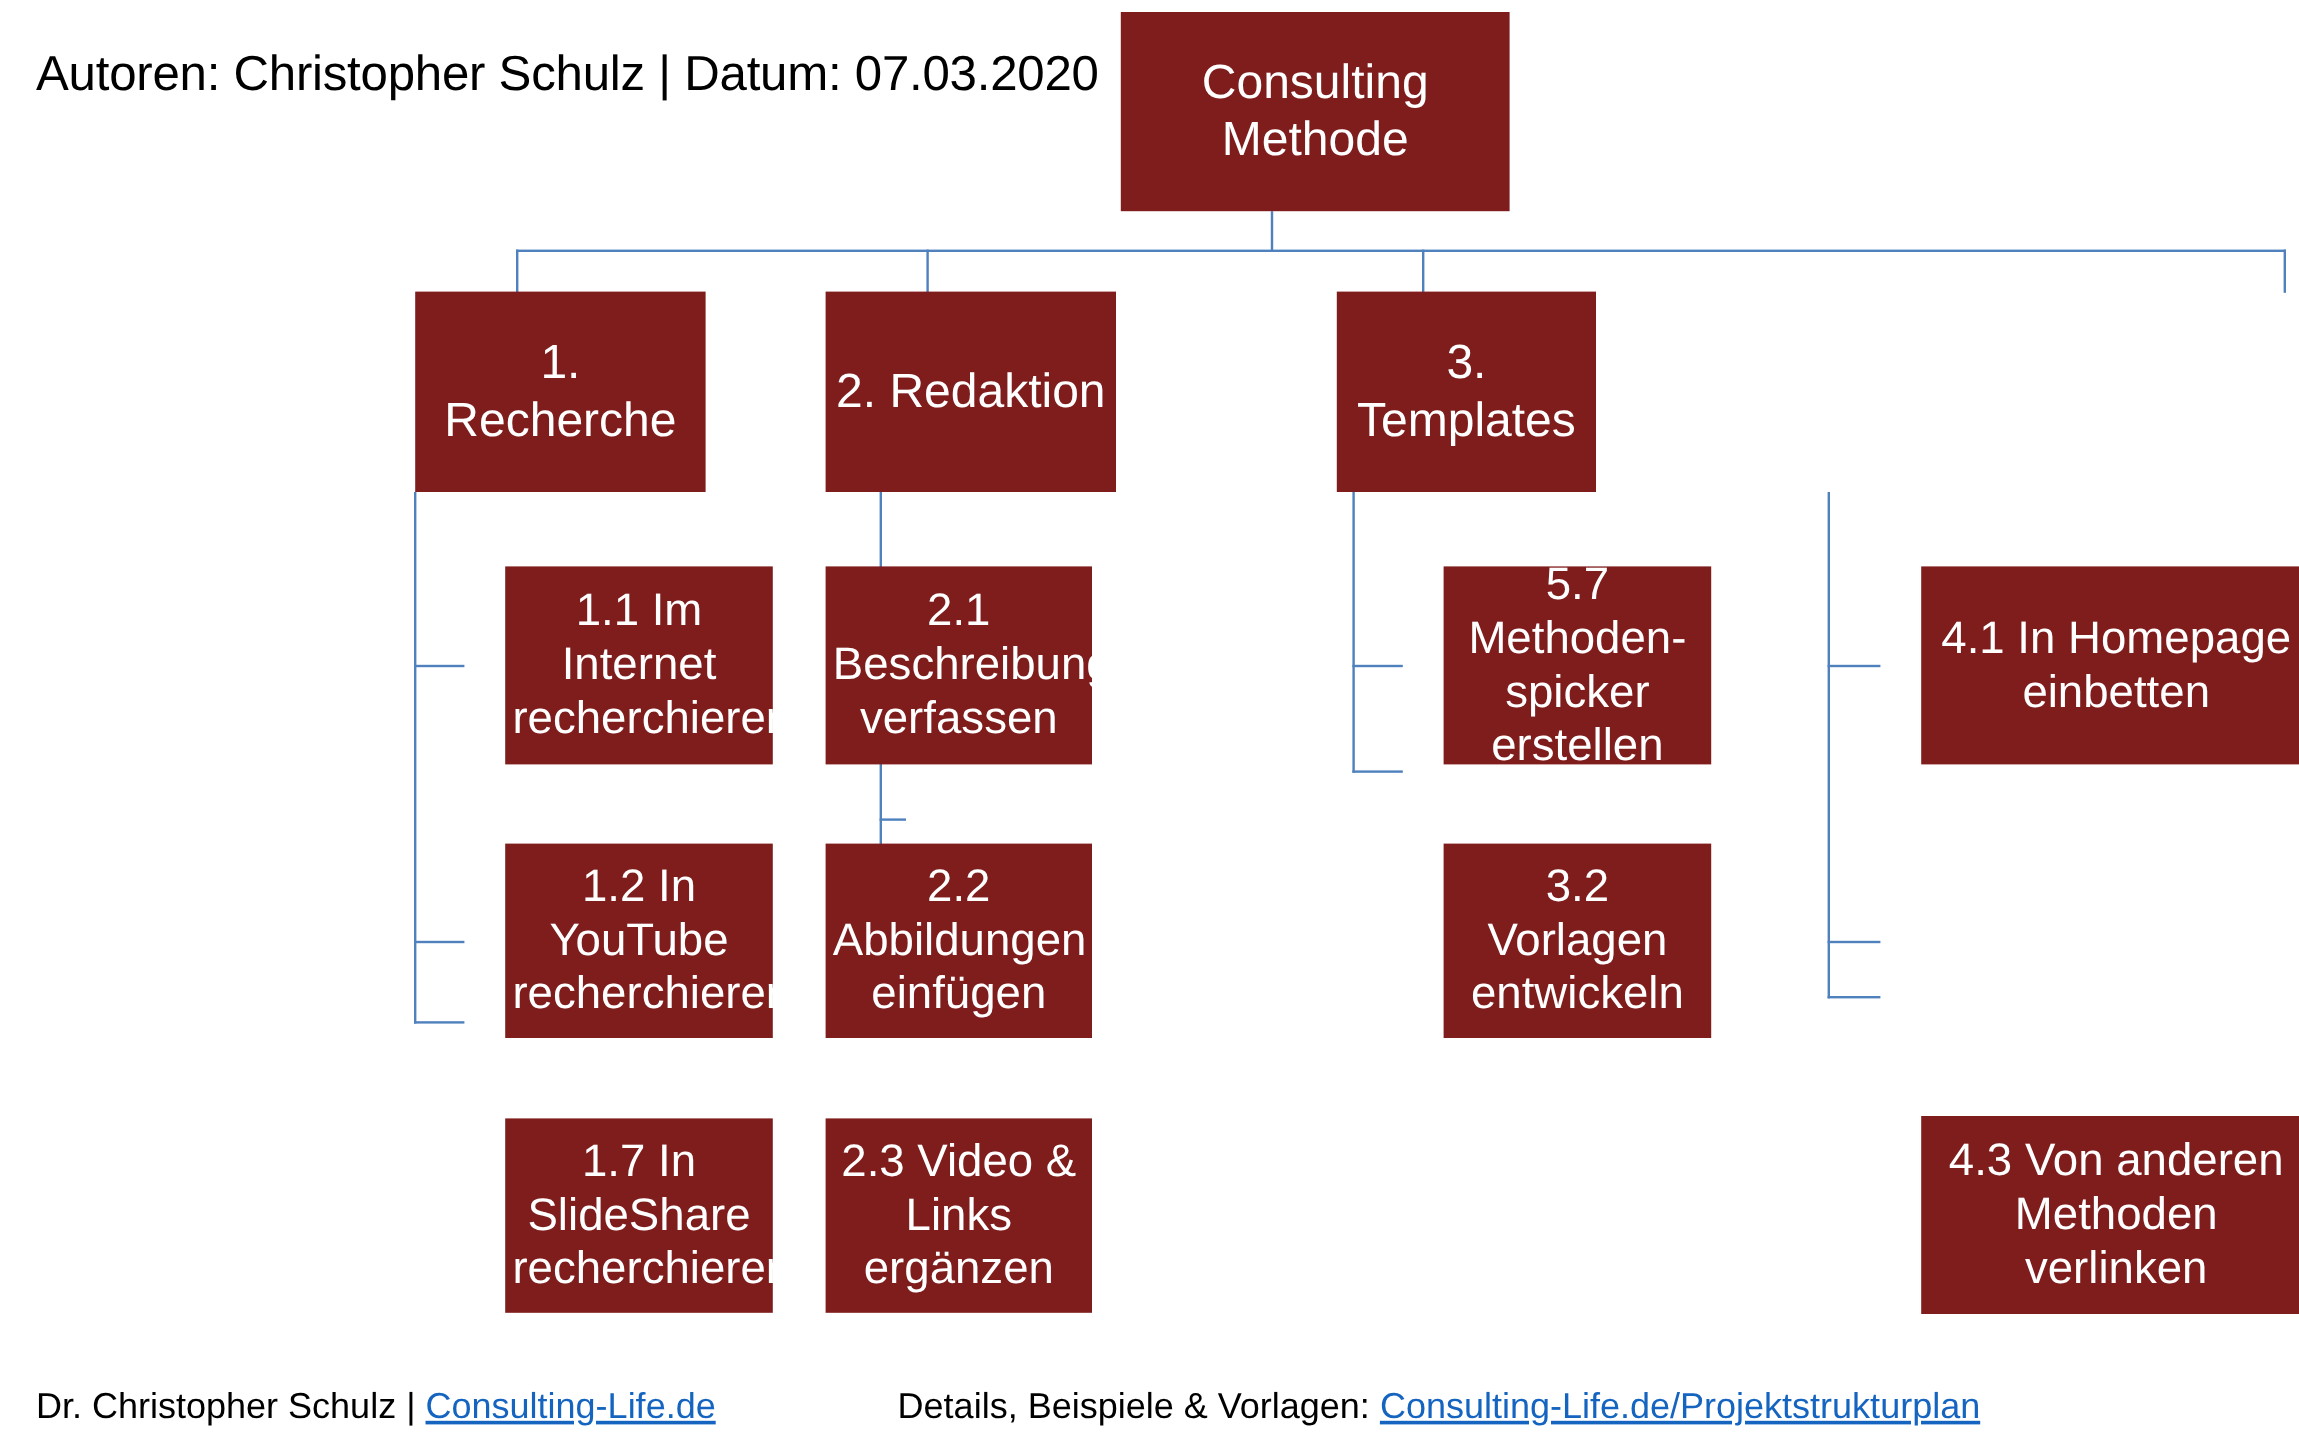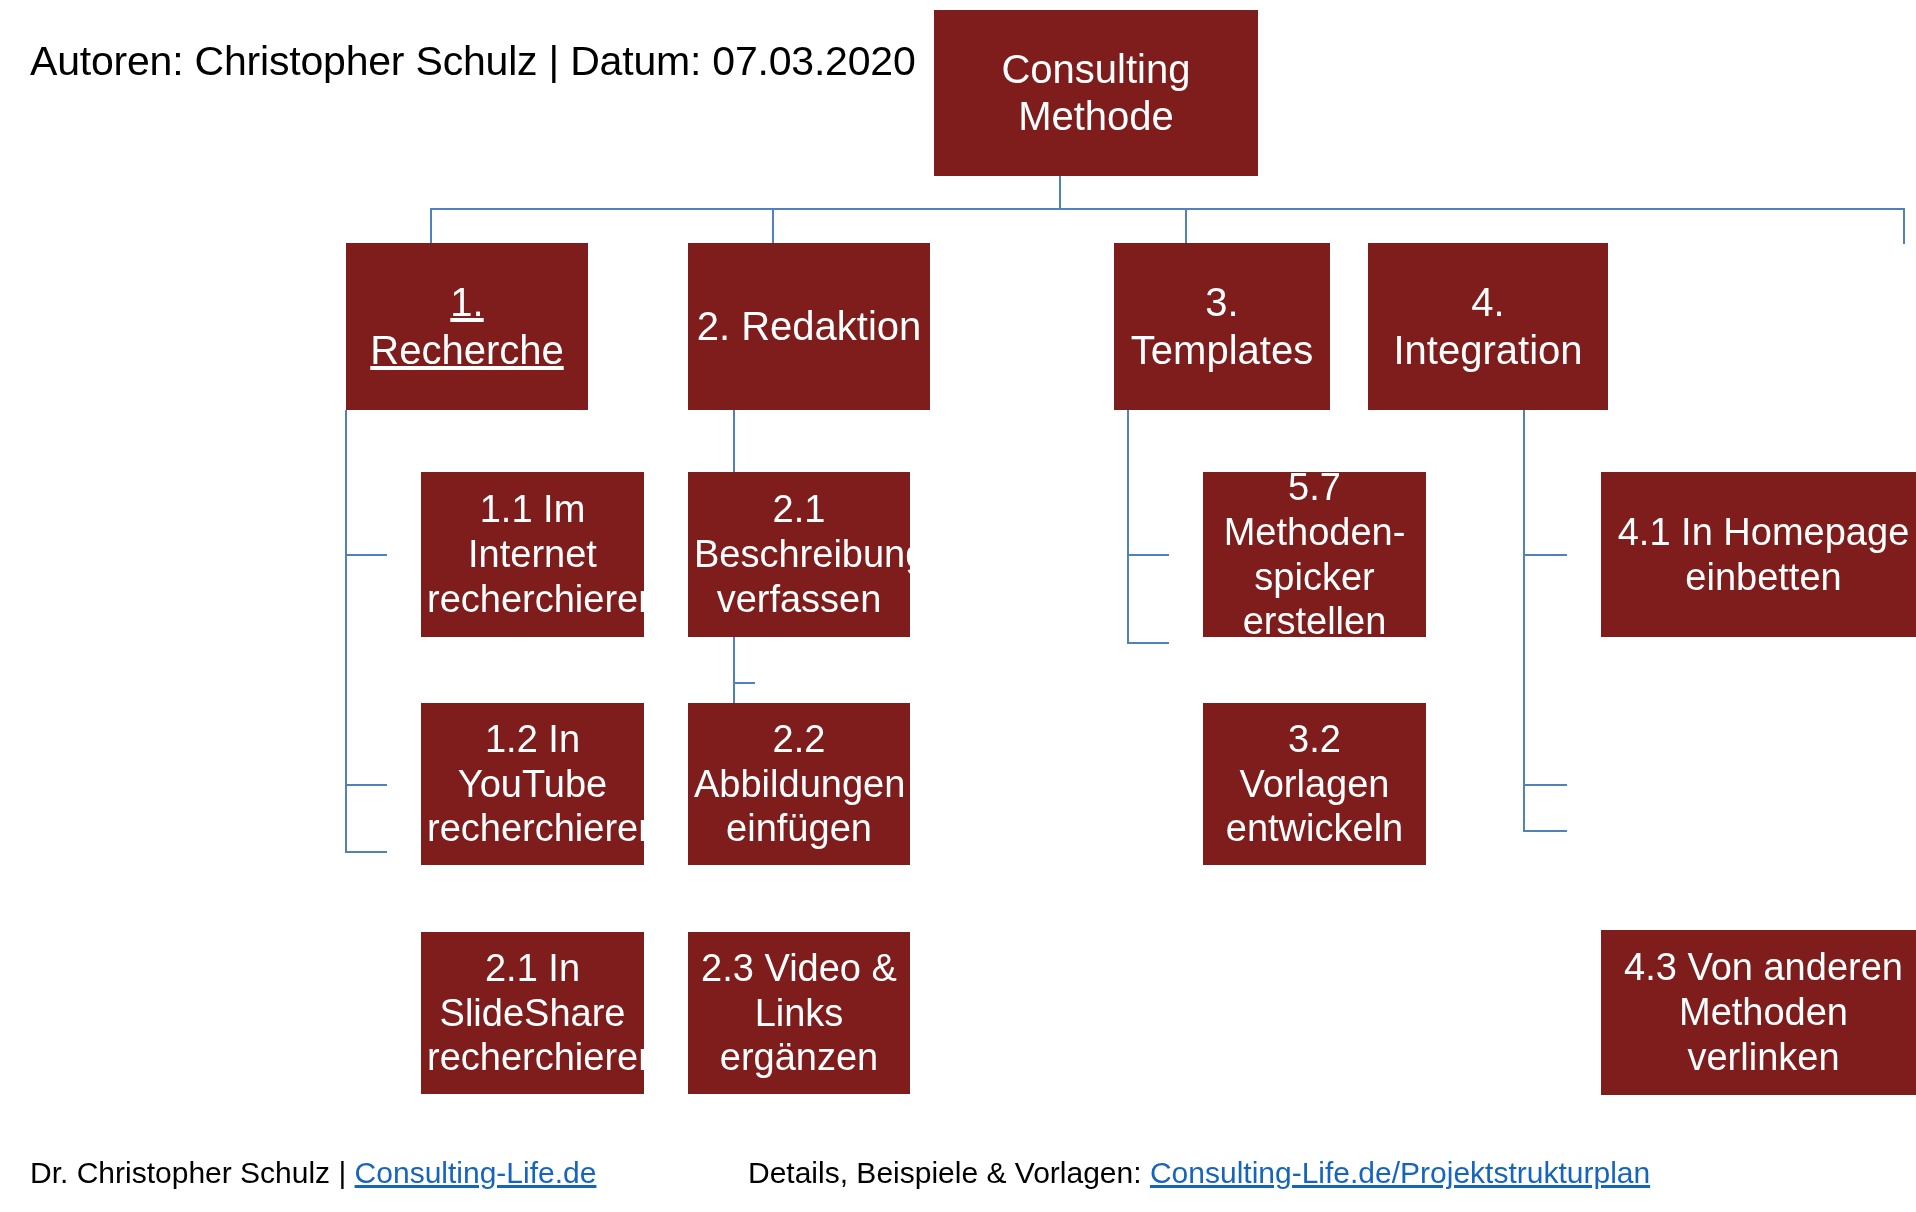--- a/index.html
+++ b/index.html
@@ -35,21 +35,21 @@
     padding:4px 6px;
     margin-left:36px;
   }
   .node span{display:block;width:100%;}
 
   .root{left:898px;top:10px;width:324px;height:166px;font-size:40px;}
   .lvl2{top:243px;height:167px;font-size:40px;}
   .lvl3{font-size:38px;}
 
   
-  .n1{left:310px;width:242px;text-decoration:underline;}
+  .n1{left:310px;width:242px;}
   .n2{left:652px;width:242px;align-items:center;}
   .n3{left:1078px;width:216px;}
   .n4{left:1332px;width:240px;}
 
   
   .c1{left:385px;width:223px;}
   .c2{left:652px;width:222px;}
   .c3{left:1167px;width:223px;}
   .c4{left:1565px;width:325px;}
 
@@ -119,32 +119,29 @@
 
   <div class="node lvl2 n1">
     <span>1. Recherche</span>
   </div>
   <div class="node lvl2 n2">
     <span>2. Redaktion</span>
   </div>
   <div class="node lvl2 n3">
     <span>3. Templates</span>
   </div>
-  <div class="node lvl2 n4">
-    <span>4. Integration</span>
-  </div>
 
   <div class="node lvl3 c1 r1">
     <span>1.1 Im Internet recherchieren</span>
   </div>
   <div class="node lvl3 c1 r2">
     <span>1.2 In YouTube recherchieren</span>
   </div>
   <div class="node lvl3 c1 r3">
-    <span>2.1 In SlideShare recherchieren</span>
+    <span>1.7 In SlideShare recherchieren</span>
   </div>
 
   <div class="node lvl3 c2 r1">
     <span>2.1 Beschreibung verfassen</span>
   </div>
   <div class="node lvl3 c2 r2">
     <span>2.2 Abbildungen einfügen</span>
   </div>
   <div class="node lvl3 c2 r3">
     <span>2.3 Video &amp; Links ergänzen</span>

